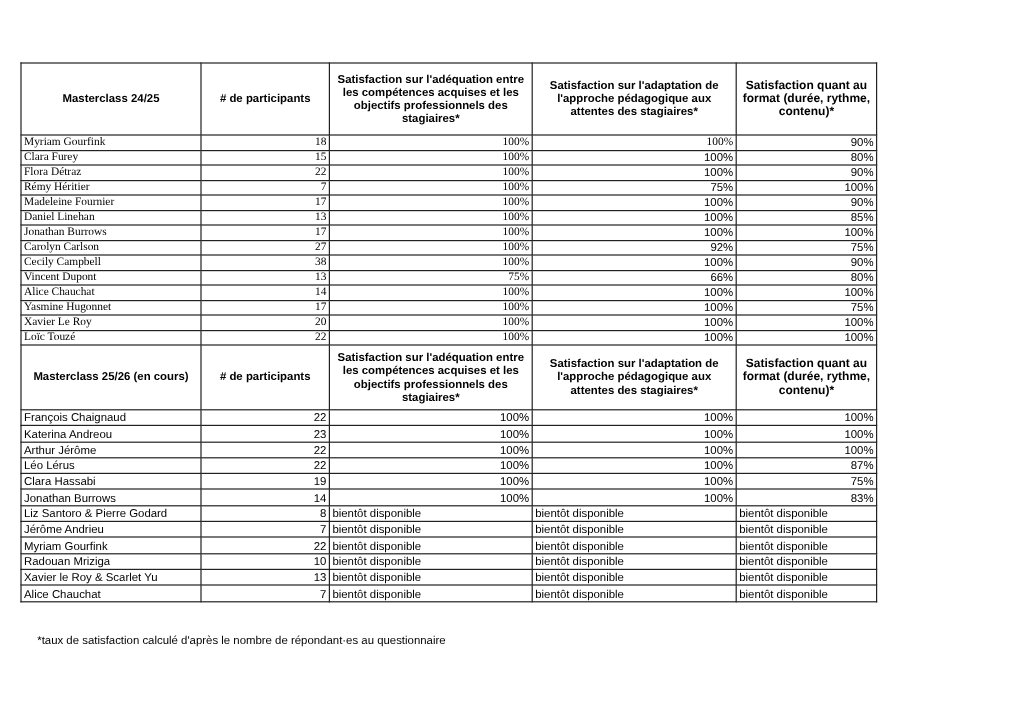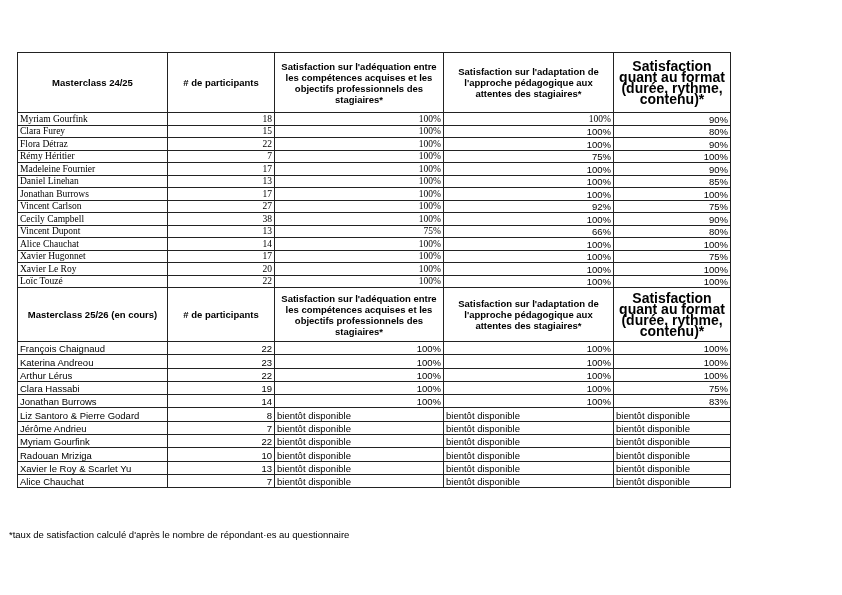--- a/index.html
+++ b/index.html
@@ -38,36 +38,36 @@
       vertical-align: middle;
       white-space: normal;
       line-height: 11px;
     }
     .sheet th.serif {
       font-family: Liberation Sans, sans-serif;
       font-size: 9.5px;
     }
     .sheet th.wide { font-size: 9.5px; }
     .sheet th.title { font-size: 9.5px; }
-    .sheet th.sm { font-size: 14px; }
+    .sheet th.sm { font-size: 10px; }
     .h1 { height: 60px; }
     .h2 { height: 54px; }
     .r1 td { height: 11.5px; font-size: 9.5px; }
     .r2 td { height: 12.3px; font-size: 9.5px; }
     .serif-cell { font-family: "Liberation Serif", serif; }
     .sans-cell { font-family: "Liberation Sans", sans-serif; }
     .num { text-align: right; }
     .name { text-align: left; margin-top: 25px; }
     .pending {
       font-family: "Liberation Sans", sans-serif;
       text-align: left;
     }
     .footnote {
       position: absolute;
-      left: 9px;
+      left: 31px;
       top: 529px;
       font-family: "Liberation Sans", sans-serif;
       font-size: 9.5px;
       white-space: nowrap;
     }
   </style>
 </head>
 <body>
 
 <table class="sheet">
@@ -129,21 +129,21 @@
         <td class="num sans-cell">85%</td>
       </tr>
       <tr class="r1">
         <td class="name serif-cell">Jonathan Burrows</td>
         <td class="num serif-cell">17</td>
         <td class="num serif-cell">100%</td>
         <td class="num sans-cell">100%</td>
         <td class="num sans-cell">100%</td>
       </tr>
       <tr class="r1">
-        <td class="name serif-cell">Vincent Carlson</td>
+        <td class="name serif-cell">Carolyn Carlson</td>
         <td class="num serif-cell">27</td>
         <td class="num serif-cell">100%</td>
         <td class="num sans-cell">92%</td>
         <td class="num sans-cell">75%</td>
       </tr>
       <tr class="r1">
         <td class="name serif-cell">Cecily Campbell</td>
         <td class="num serif-cell">38</td>
         <td class="num serif-cell">100%</td>
         <td class="num sans-cell">100%</td>
@@ -157,21 +157,21 @@
         <td class="num sans-cell">80%</td>
       </tr>
       <tr class="r1">
         <td class="name serif-cell">Alice Chauchat</td>
         <td class="num serif-cell">14</td>
         <td class="num serif-cell">100%</td>
         <td class="num sans-cell">100%</td>
         <td class="num sans-cell">100%</td>
       </tr>
       <tr class="r1">
-        <td class="name serif-cell">Xavier Hugonnet</td>
+        <td class="name serif-cell">Yasmine Hugonnet</td>
         <td class="num serif-cell">17</td>
         <td class="num serif-cell">100%</td>
         <td class="num sans-cell">100%</td>
         <td class="num sans-cell">75%</td>
       </tr>
       <tr class="r1">
         <td class="name serif-cell">Xavier Le Roy</td>
         <td class="num serif-cell">20</td>
         <td class="num serif-cell">100%</td>
         <td class="num sans-cell">100%</td>
@@ -199,25 +199,32 @@
         <td class="num sans-cell">100%</td>
       </tr>
       <tr class="r2">
         <td class="name sans-cell">Katerina Andreou</td>
         <td class="num sans-cell">23</td>
         <td class="num sans-cell">100%</td>
         <td class="num sans-cell">100%</td>
         <td class="num sans-cell">100%</td>
       </tr>
       <tr class="r2">
-        <td class="name sans-cell">Arthur Lérus</td>
-        <td class="num sans-cell">22</td>
-        <td class="num sans-cell">100%</td>
-        <td class="num sans-cell">100%</td>
-        <td class="num sans-cell">100%</td>
+        <td class="name sans-cell">Arthur Jérôme</td>
+        <td class="num sans-cell">22</td>
+        <td class="num sans-cell">100%</td>
+        <td class="num sans-cell">100%</td>
+        <td class="num sans-cell">100%</td>
+      </tr>
+      <tr class="r2">
+        <td class="name sans-cell">Léo Lérus</td>
+        <td class="num sans-cell">22</td>
+        <td class="num sans-cell">100%</td>
+        <td class="num sans-cell">100%</td>
+        <td class="num sans-cell">87%</td>
       </tr>
       <tr class="r2">
         <td class="name sans-cell">Clara Hassabi</td>
         <td class="num sans-cell">19</td>
         <td class="num sans-cell">100%</td>
         <td class="num sans-cell">100%</td>
         <td class="num sans-cell">75%</td>
       </tr>
       <tr class="r2">
         <td class="name sans-cell">Jonathan Burrows</td>

